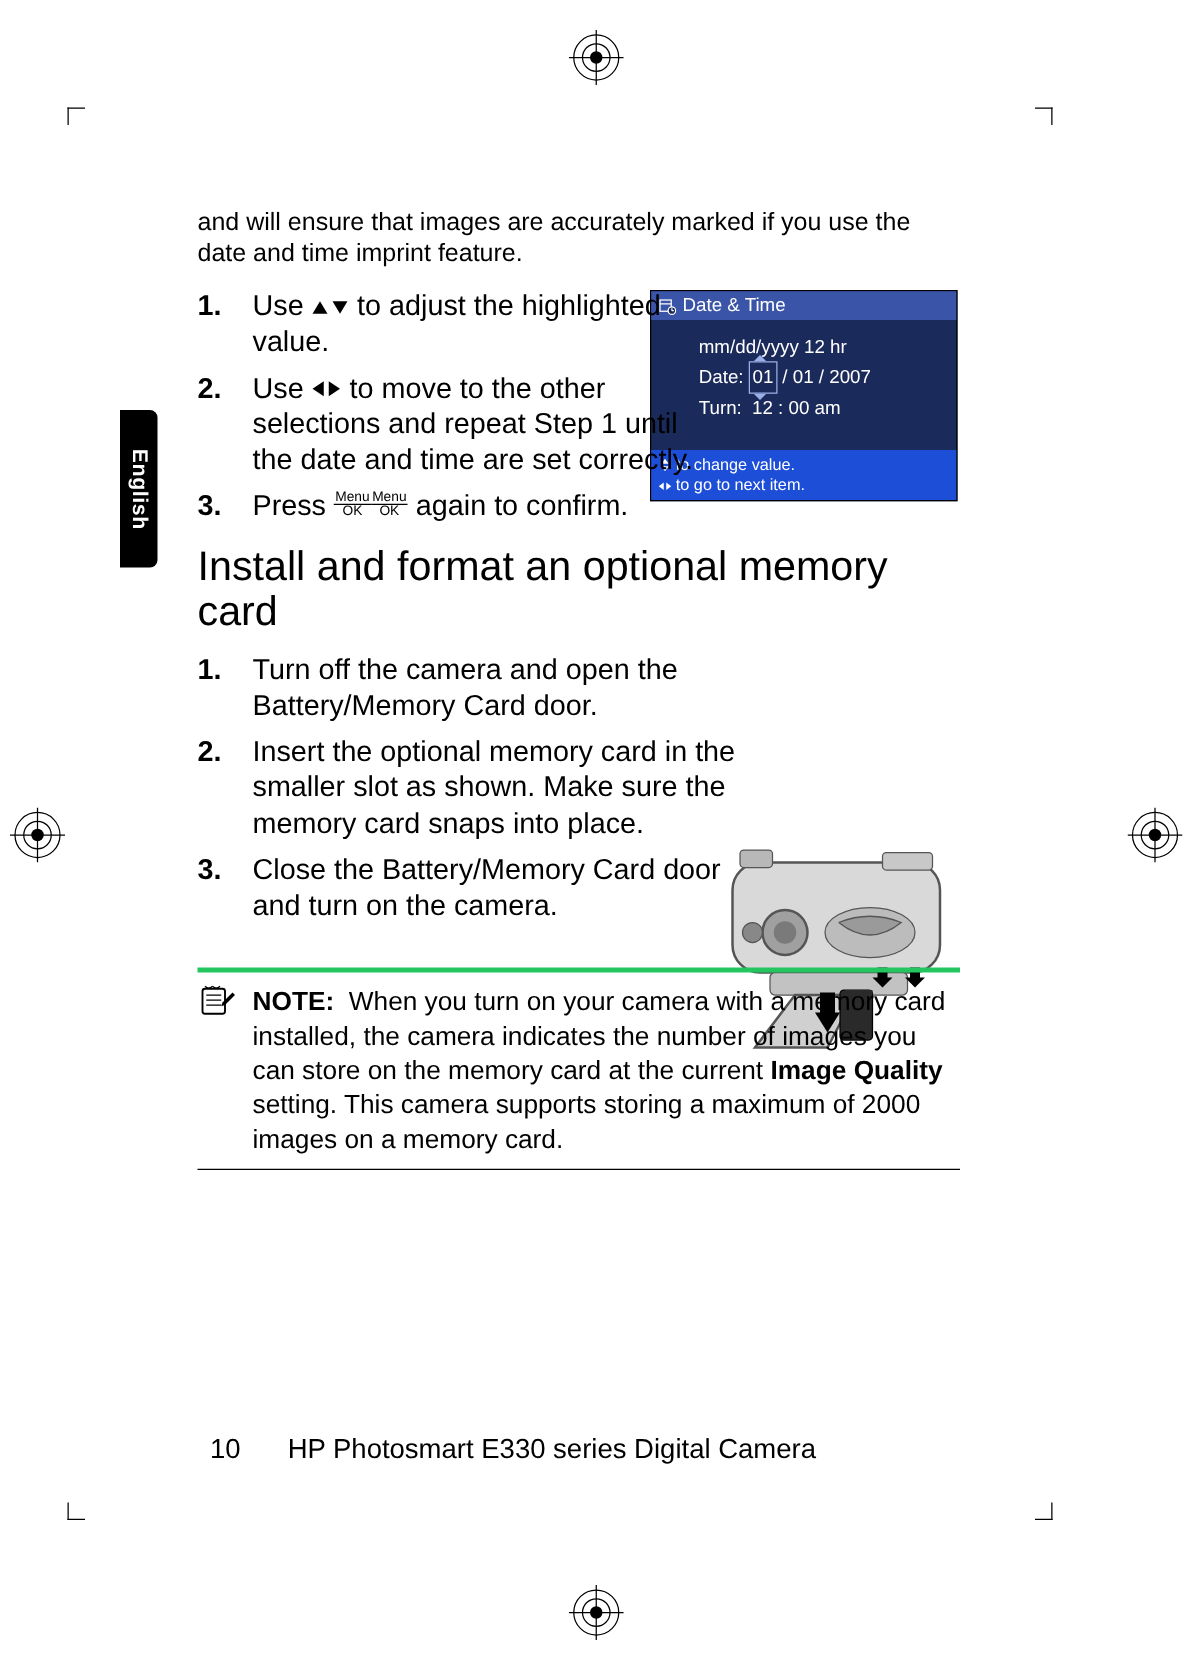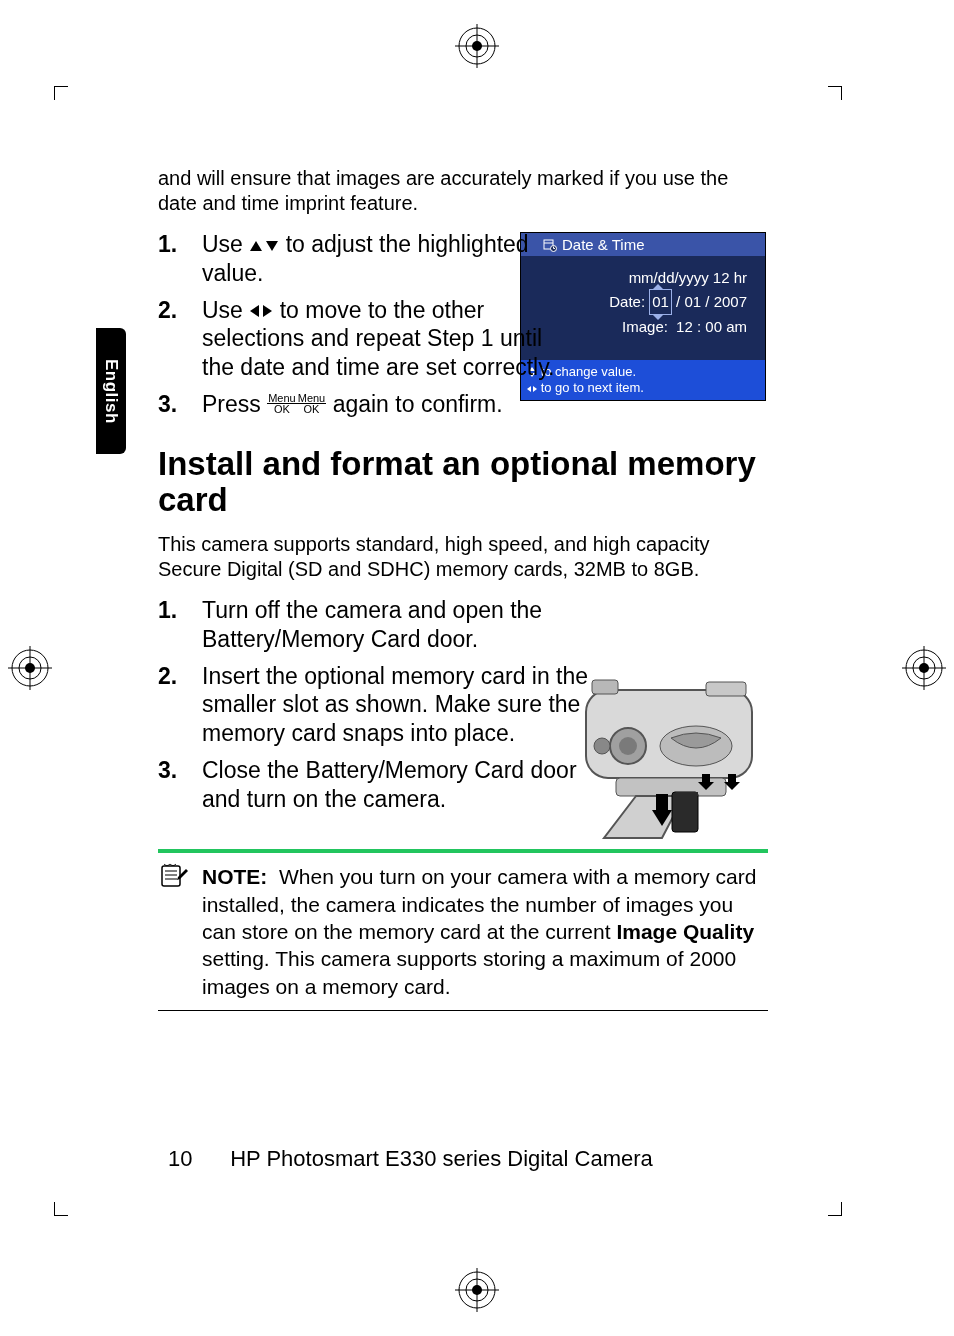--- a/index.html
+++ b/index.html
@@ -79,47 +79,46 @@
     margin-bottom: 8px;
   }
   ol.steps > li::before {
     content: counter(step) ".";
     position: absolute;
     left: 0;
     font-weight: bold;
   }
   .section-heading {
     font-size: 33px;
-    font-weight: bold;
+    font-weight: normal;
     line-height: 1.1;
-    margin-top: 27px;
+    margin-top: 16px;
     margin-bottom: 14px;
   }
   .lcd-panel {
     position: absolute;
     top: 232px;
     left: 520px;
     width: 246px;
     background: #1a2a5a;
     color: #fff;
     font-size: 15px;
     border: 1px solid #000;
   }
   .lcd-header {
     background: #3a54a8;
-    padding: 3px 22px;
+    padding: 3px 6px;
     display: flex;
     align-items: center;
     gap: 5px;
   }
   .lcd-body {
     padding: 10px 18px 10px 38px;
     font-size: 15px;
     line-height: 1.55;
-    text-align: right;
   }
   .lcd-footer {
     background: #1d4ed8;
     padding: 4px 6px;
     font-size: 13px;
     line-height: 1.25;
     margin-top: 12px;
   }
   .inline-icon {
     display: inline-block;
@@ -229,21 +228,21 @@
         <svg width="10" height="5" style="position:absolute;top:-6px;left:3px" viewBox="0 0 10 5">
             <polygon points="5,0 10,5 0,5" fill="#9bb0e8"></polygon>
           </svg>
         <span>01</span>
         <svg width="10" height="5" style="position:absolute;bottom:-6px;left:3px" viewBox="0 0 10 5">
             <polygon points="0,0 10,0 5,5" fill="#9bb0e8"></polygon>
           </svg>
       </span><span> / 01 / 2007</span>
     </div>
     <div>
-      <span>Image:</span>
+      <span>Turn:</span>
       <span style="margin-left:4px">12 : 00   am</span>
     </div>
   </div>
   <div class="lcd-footer">
     <div>
       <svg class="inline-icon" width="10" height="10" viewBox="0 0 10 10">
           <polygon points="5,0 8,4 2,4" fill="#fff"></polygon>
           <polygon points="2,6 8,6 5,10" fill="#fff"></polygon>
         </svg>
       <span>to change value.</span>
@@ -300,21 +299,20 @@
           </svg><span> to move to the other selections and repeat Step 1 until the date and time are set correctly.</span>
       </div>
     </li>
     <li>
       <span>Press </span><span class="menu-ok"><div class="top">Menu</div><div>OK</div></span><span class="menu-ok"><div class="top">Menu</div><div>OK</div></span><span> again to confirm.</span>
     </li>
   </ol>
 
   <h2 class="section-heading">Install and format an optional memory card</h2>
 
-  <p class="para">This camera supports standard, high speed, and high capacity Secure Digital (SD and SDHC) memory cards, 32MB to 8GB.</p>
 
   <ol class="steps">
     <li>
         <div style="width:400px">Turn off the camera and open the Battery/Memory Card door.</div>
       </li>
     <li>
         <div style="width:400px">Insert the optional memory card in the smaller slot as shown. Make sure the memory card snaps into place.</div>
       </li>
     <li>
         <div style="width:400px">Close the Battery/Memory Card door and turn on the camera.</div>

